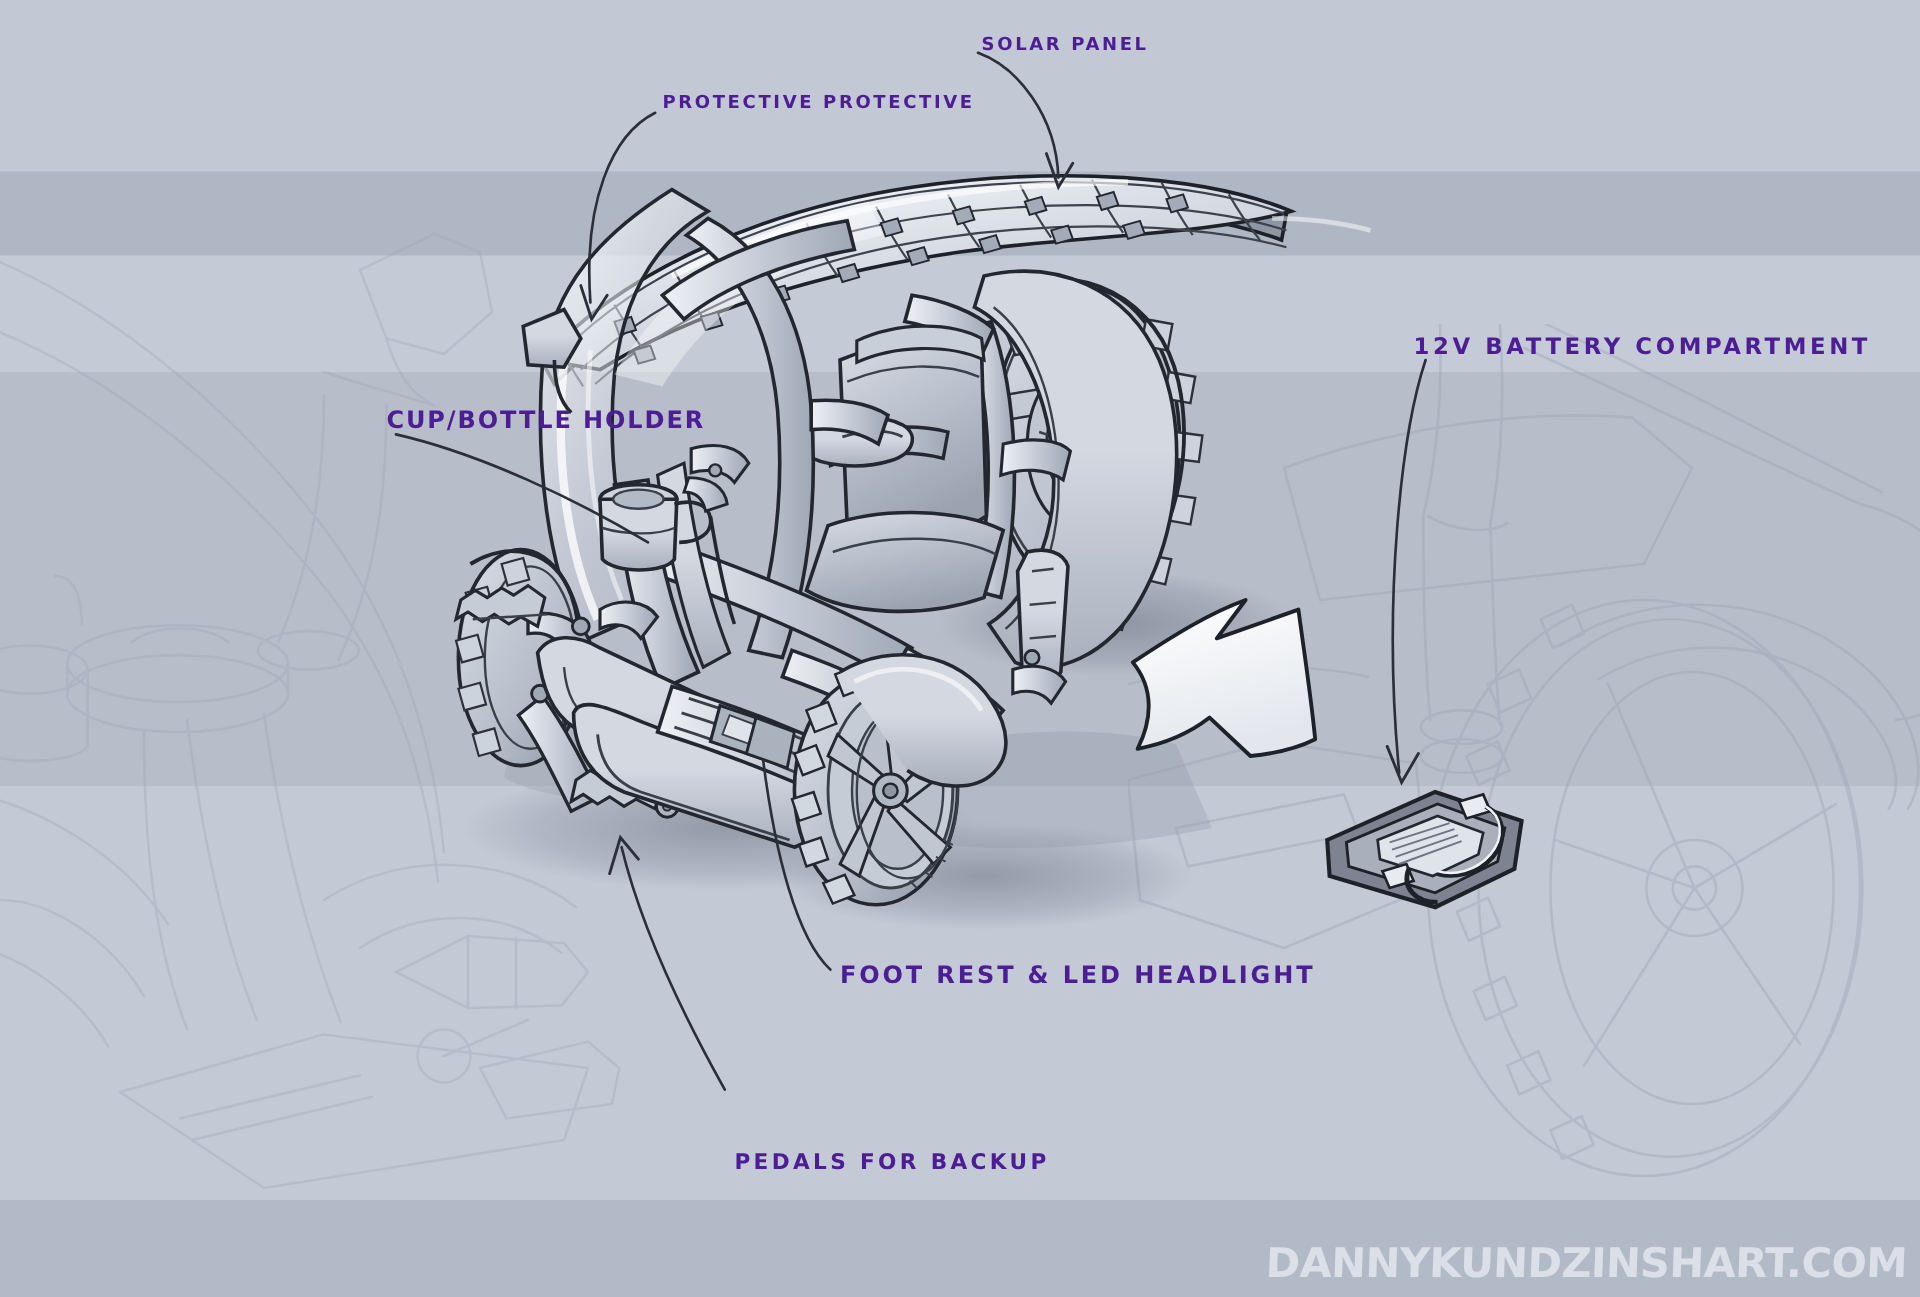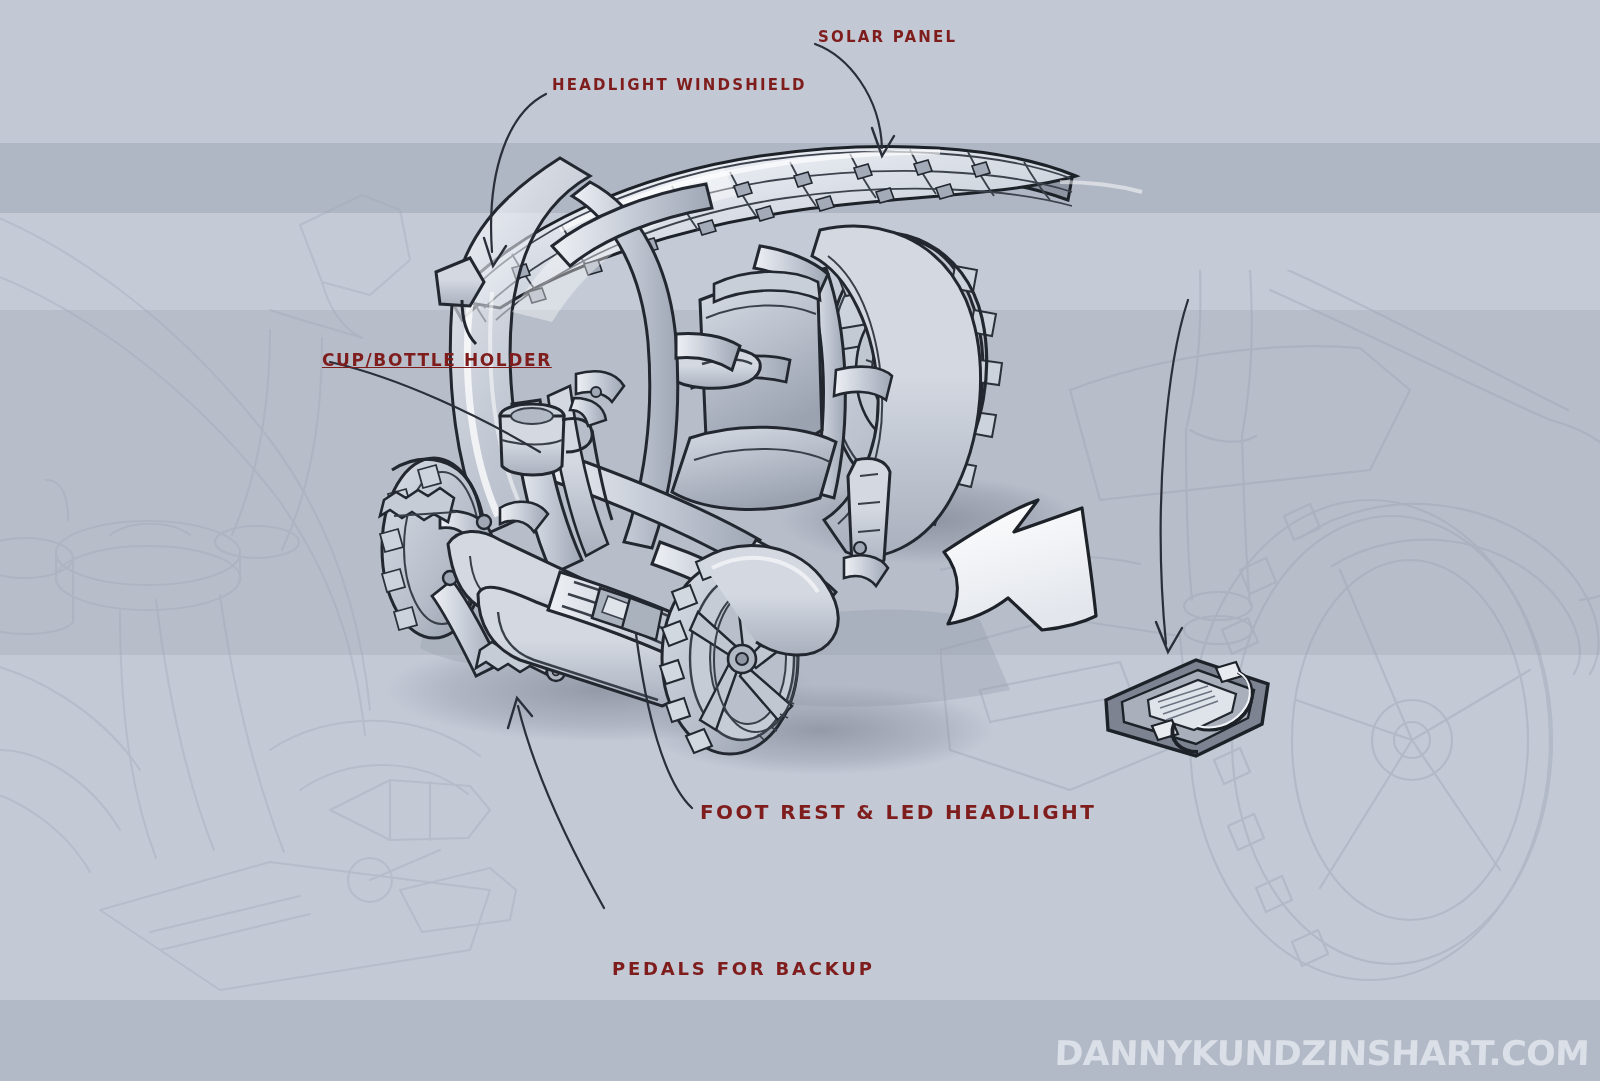--- a/index.html
+++ b/index.html
@@ -27,31 +27,31 @@
   .ghost svg{display:block;}
   .ghost-left{left:-30px;top:190px;width:560px;height:820px;opacity:.30;}
   .ghost-right{left:940px;top:270px;width:700px;height:760px;opacity:.38;}
 
   
   #art{position:absolute;left:0;top:0;width:1600px;height:1081px;}
 
   
   .label{
     position:absolute;
-    color:#7f1d1d;
+    color:#4c1d95;
     font-family:"DejaVu Sans",sans-serif;
     font-weight:700;
     letter-spacing:2.2px;
     white-space:nowrap;
     transform-origin:left top;
   }
   .lbl-windshield{left:552px;top:76px;font-size:15px;}
   .lbl-solar{left:818px;top:28px;font-size:15px;}
   .lbl-battery{left:1178px;top:278px;font-size:19px;letter-spacing:3px;}
-  .lbl-cup{left:322px;top:350px;font-size:17px;letter-spacing:1.6px;text-decoration:underline;}
+  .lbl-cup{left:322px;top:338px;font-size:20px;letter-spacing:1.6px;}
   .lbl-foot{left:700px;top:800px;font-size:20px;letter-spacing:2.4px;}
   .lbl-pedals{left:612px;top:910px;font-size:18px;letter-spacing:2.8px;margin-top:48px;}
 
   
   .watermark{
     position:absolute;right:16px;bottom:8px;
     font-family:"DejaVu Sans",sans-serif;
     font-weight:700;
     font-size:34px;
     letter-spacing:-0.5px;
@@ -538,24 +538,25 @@
 
       <path d="M330 362 C 400 378 480 416 540 452"></path>
 
       <path d="M692 808 C 664 782 646 712 636 634"></path>
 
       <path d="M604 908 C 576 858 536 780 518 706"></path>
       <path d="M508 728 L 517 698 L 532 716" stroke-width="2.4"></path>
     </g>
   </svg>
 
-  <div class="label lbl-windshield">HEADLIGHT  WINDSHIELD</div>
+  <div class="label lbl-windshield">PROTECTIVE  PROTECTIVE</div>
 
   <div class="label lbl-solar">SOLAR  PANEL</div>
 
+  <div class="label lbl-battery">12V  BATTERY  COMPARTMENT</div>
 
   <div class="label lbl-cup">CUP/BOTTLE  HOLDER</div>
 
   <div class="label lbl-foot">FOOT  REST  &amp;  LED  HEADLIGHT</div>
 
   <div class="label lbl-pedals">PEDALS  FOR  BACKUP</div>
 
   <div class="watermark">DANNYKUNDZINSHART.COM</div>
 
 </div>

